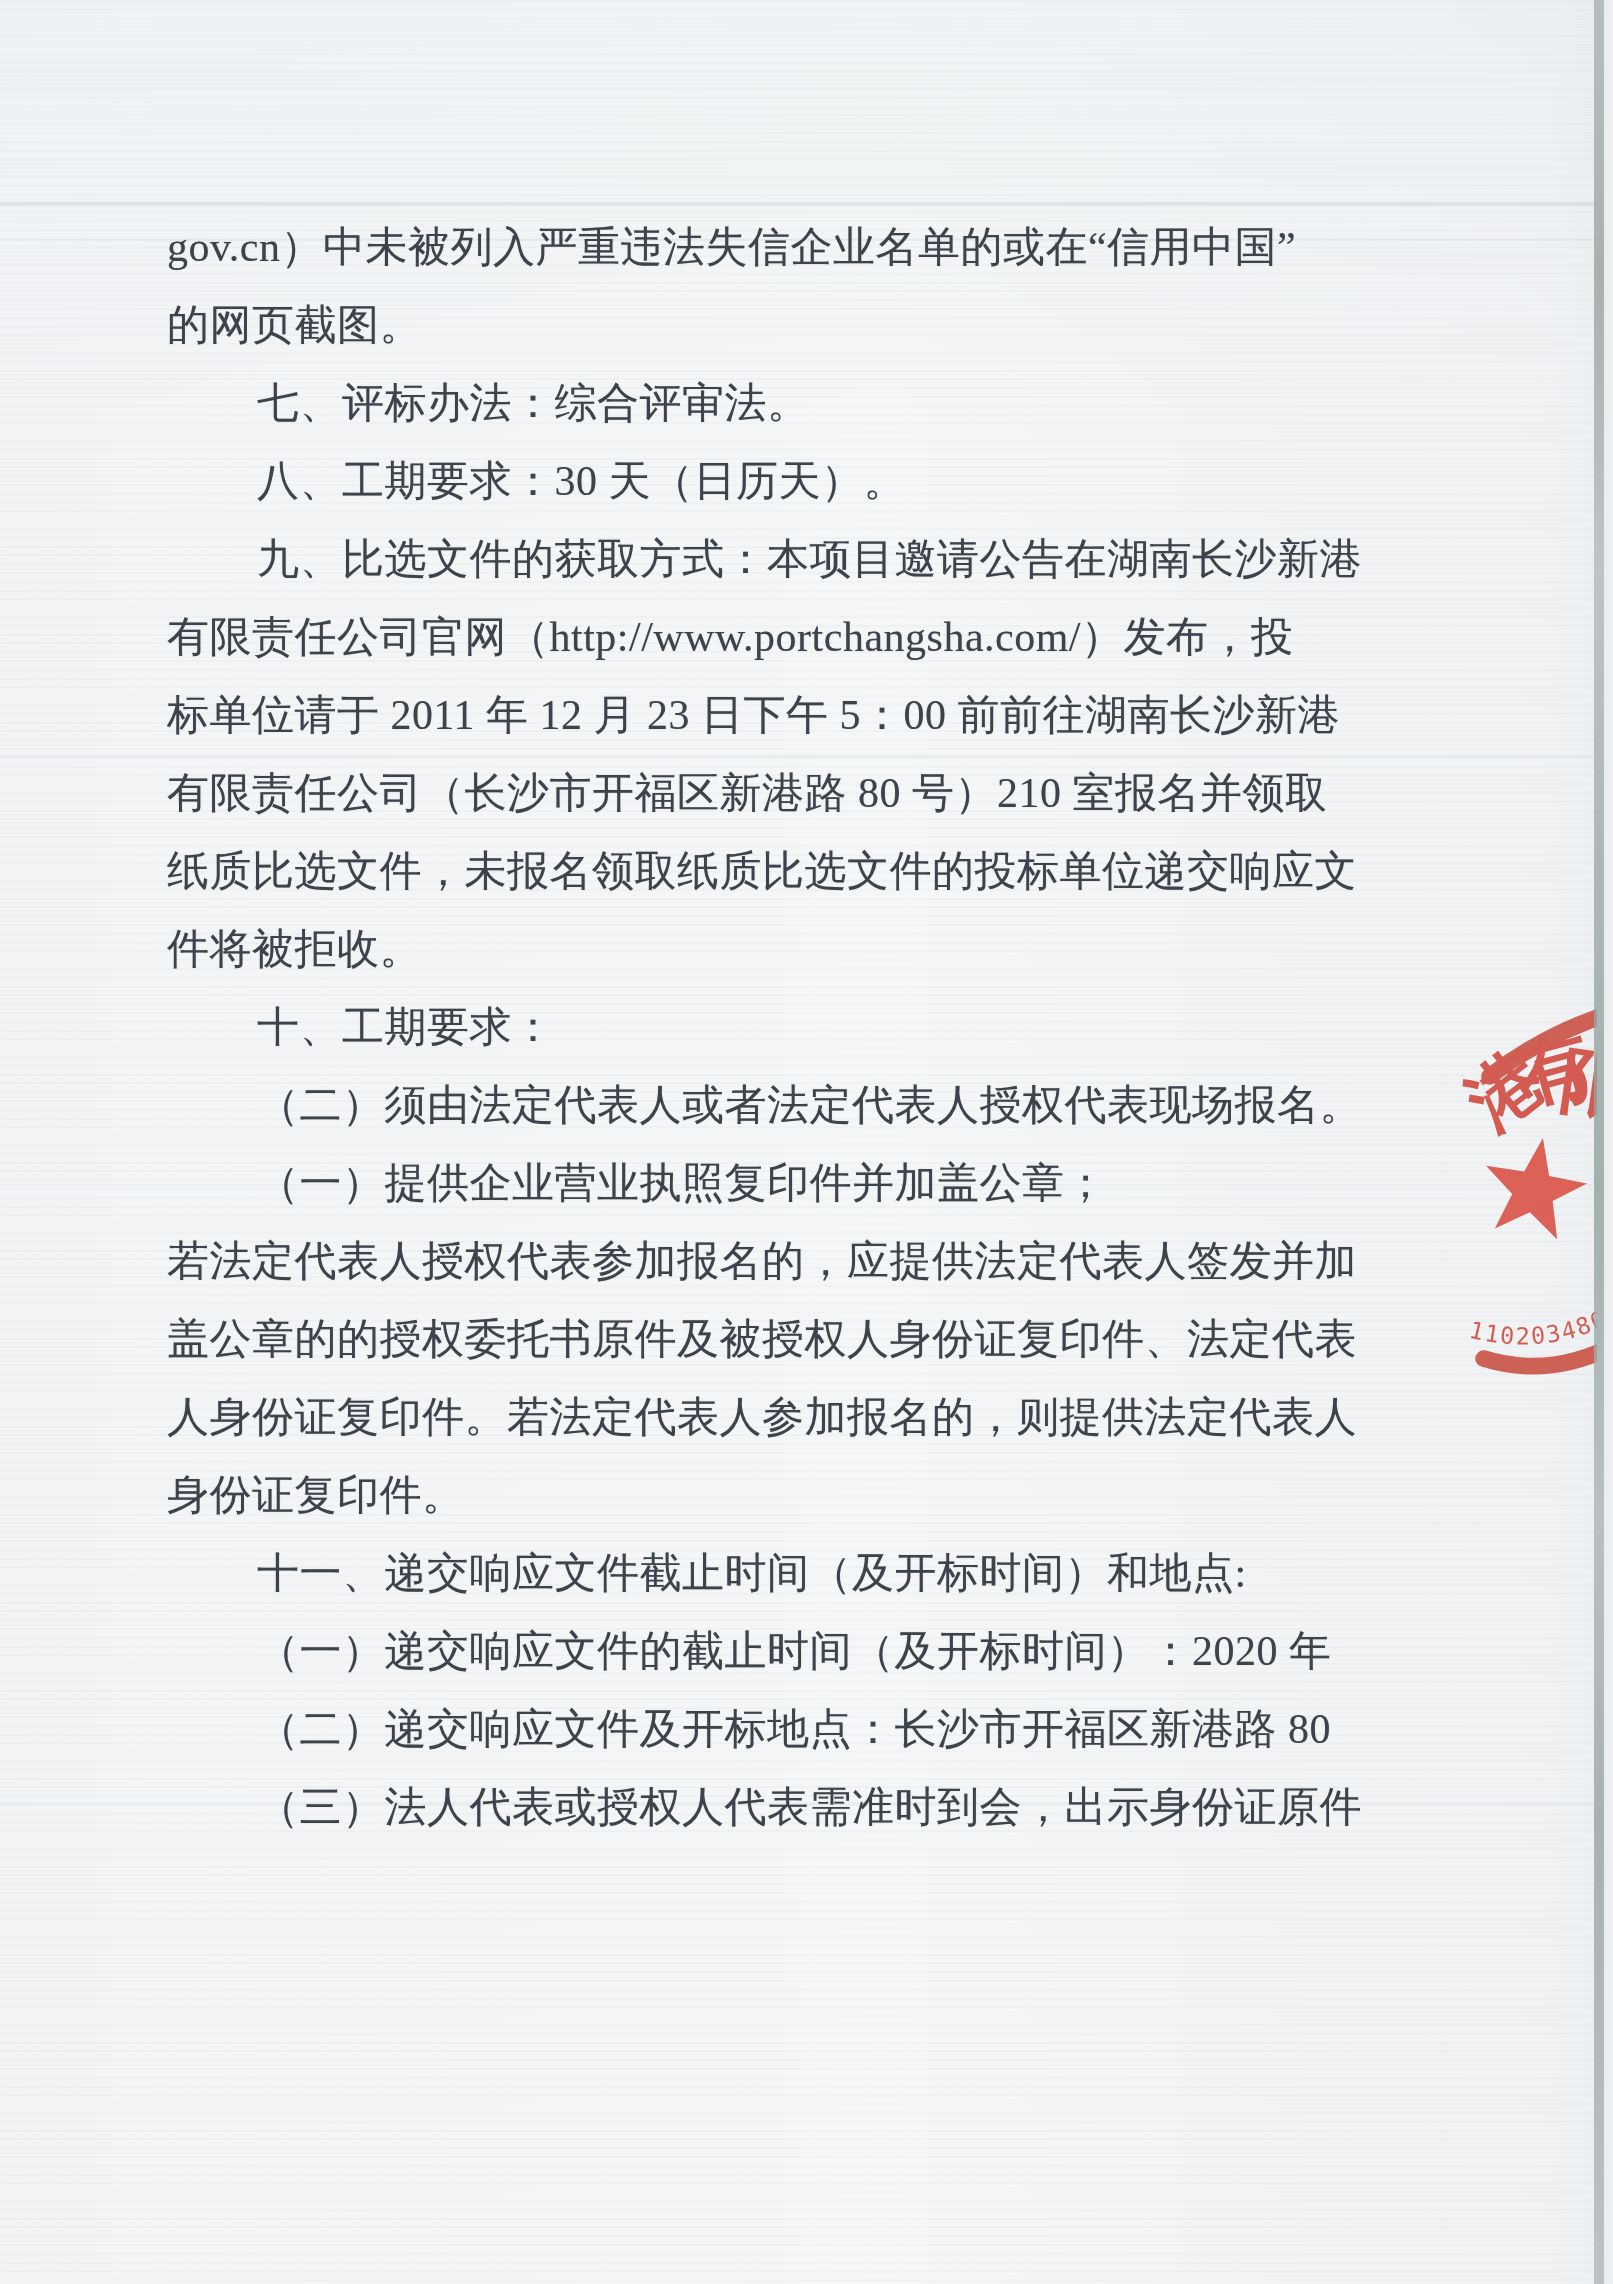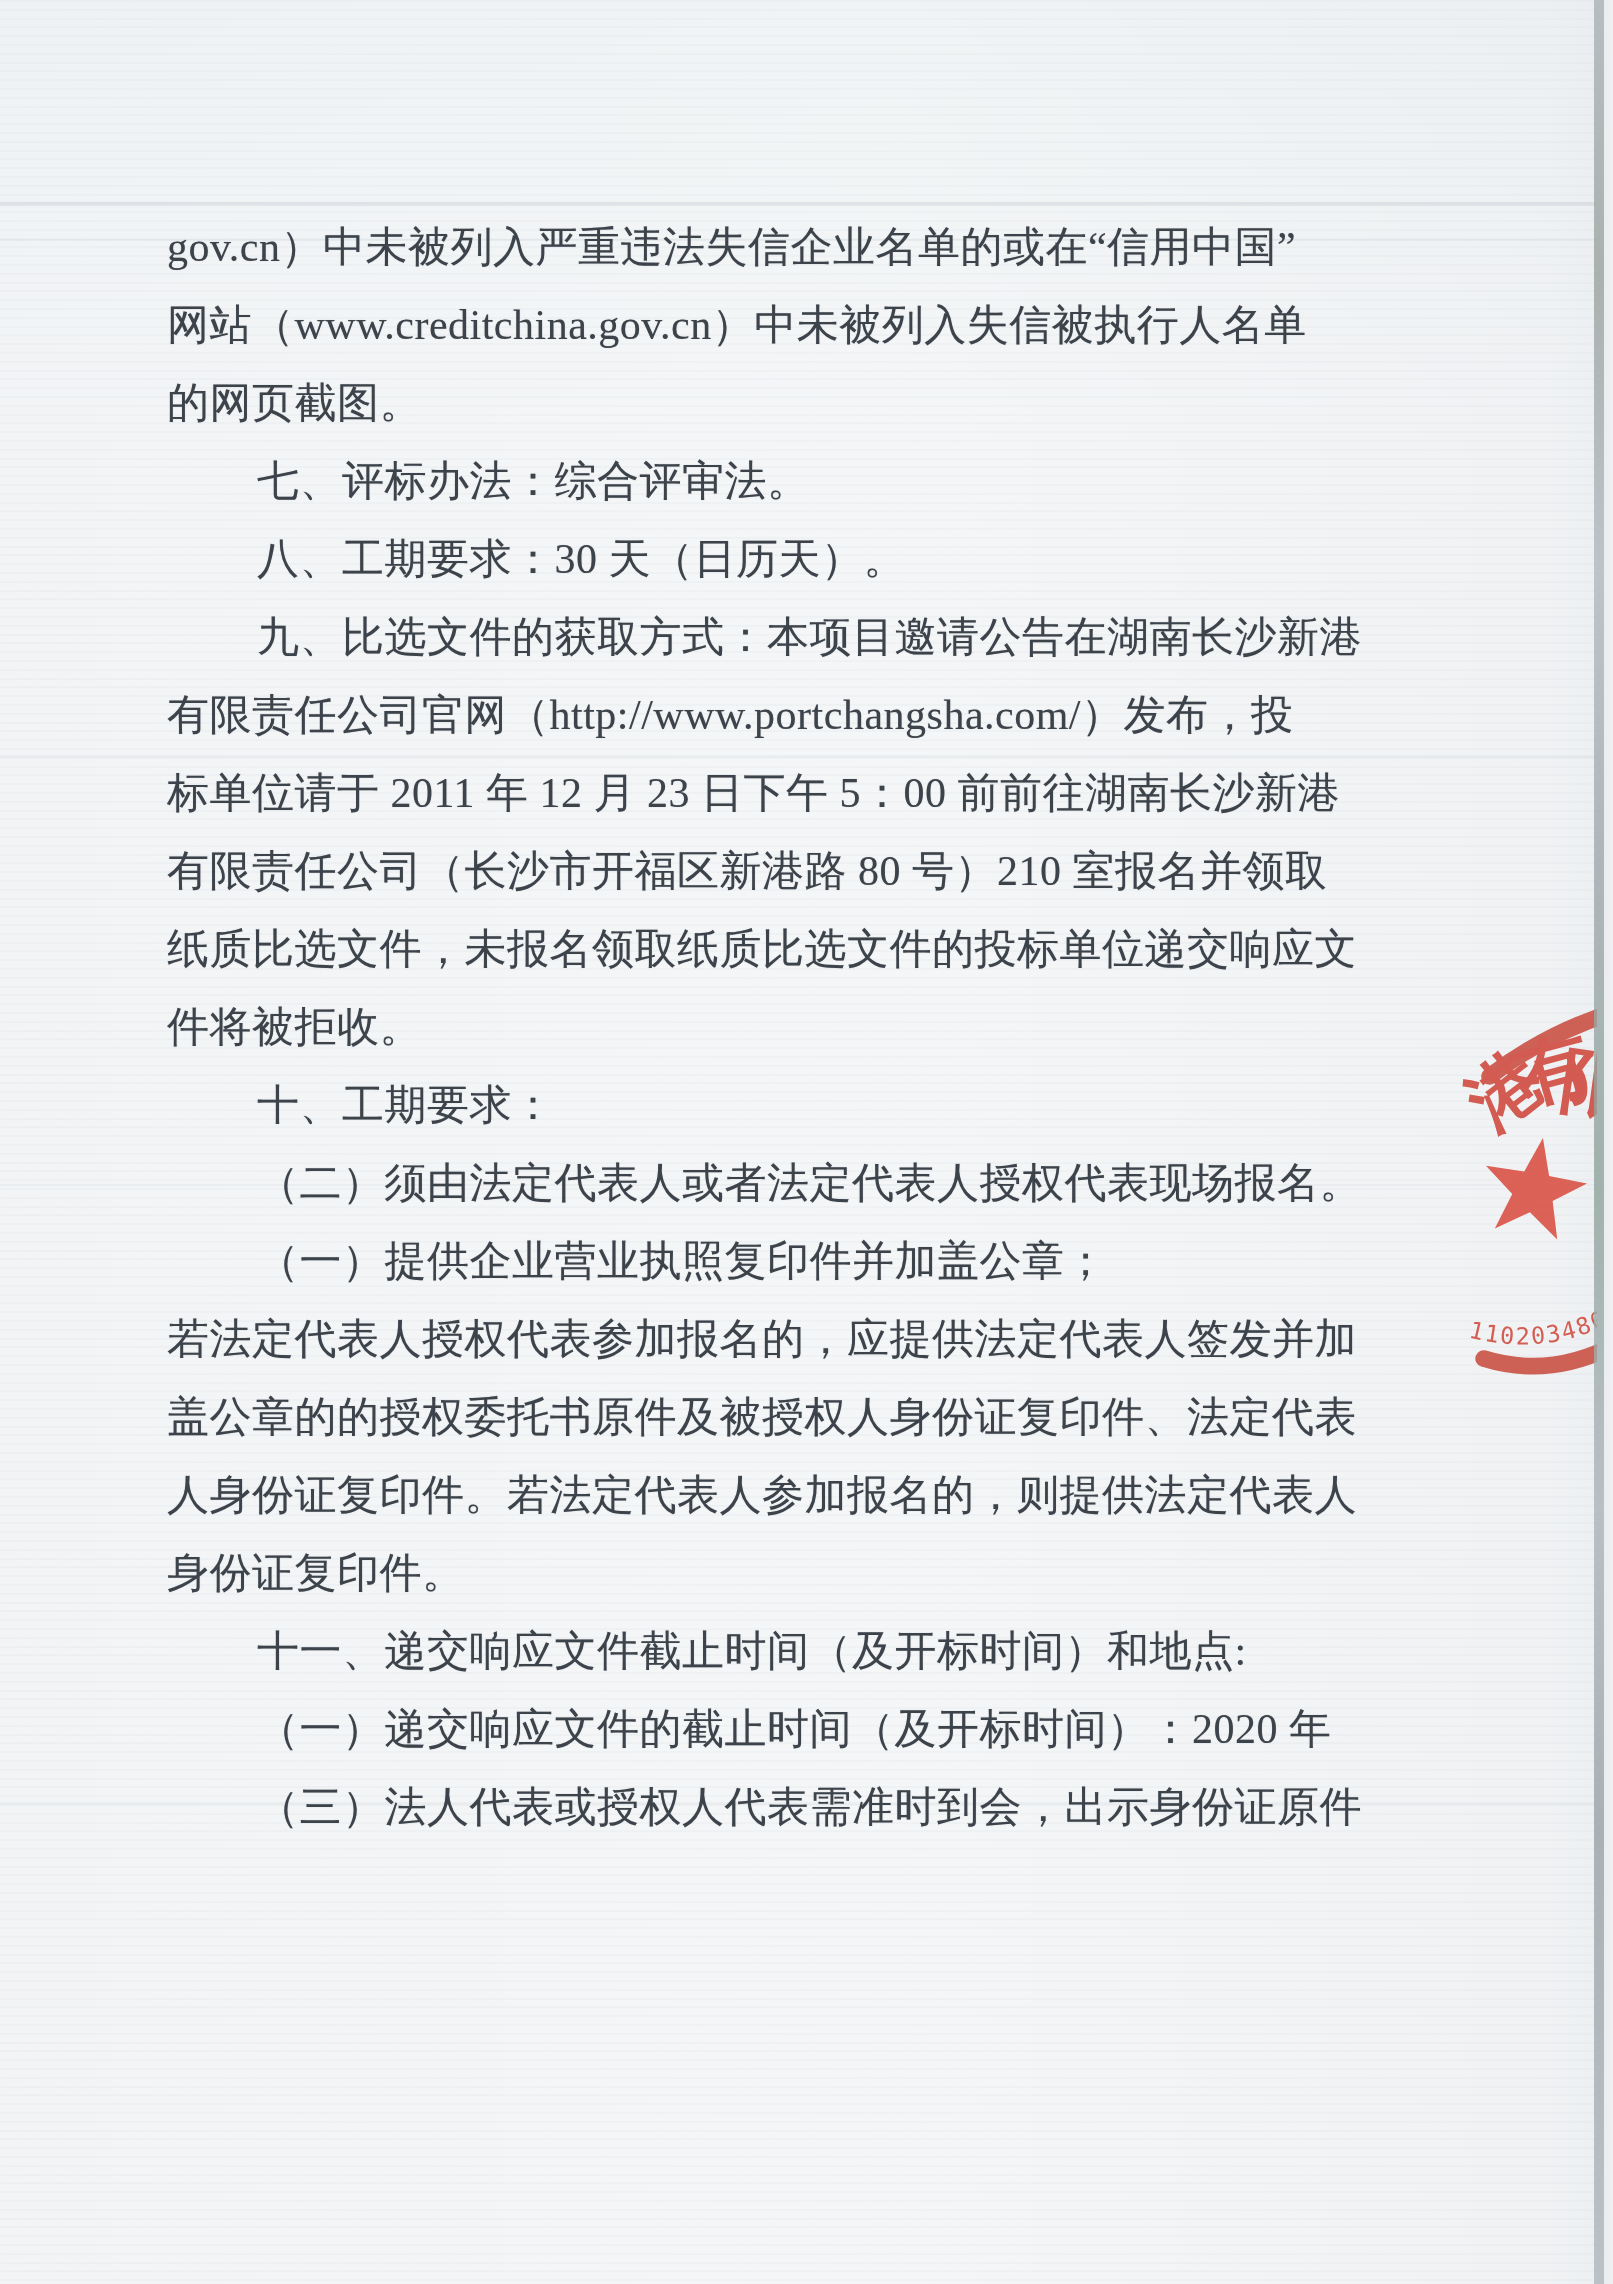--- a/index.html
+++ b/index.html
@@ -57,39 +57,39 @@
 
   <div class="scan-texture"></div>
   <div class="streak s1"></div>
   <div class="streak s2"></div>
   <div class="streak s3"></div>
   <div class="streak s4"></div>
   <div class="streak s5"></div>
 
   <div class="text-block">
       <div class="line"><span>gov.cn）中未被列入严重违法失信企业名单的或在“信用中国”</span></div>
-      <div class="line"><span>网站（www.creditchina.gov.cn）中未被列入失信被执行人名单</span></div>
       <div class="line"><span>的网页截图。</span></div>
       <div class="line indent"><span>七、评标办法：综合评审法。</span></div>
       <div class="line indent"><span>八、工期要求：30 天（日历天）。</span></div>
       <div class="line indent"><span>九、比选文件的获取方式：本项目邀请公告在湖南长沙新港</span></div>
       <div class="line"><span>有限责任公司官网（http://www.portchangsha.com/）发布，投</span></div>
       <div class="line"><span>标单位请于 2011 年 12 月 </span><span class="underlined">23</span><span> 日下午 5：00 前前往湖南长沙新港</span></div>
       <div class="line"><span>有限责任公司（长沙市开福区新港路 80 号）210 室报名并领取</span></div>
       <div class="line"><span>纸质比选文件，未报名领取纸质比选文件的投标单位递交响应文</span></div>
       <div class="line"><span>件将被拒收。</span></div>
       <div class="line indent"><span>十、工期要求：</span></div>
       <div class="line indent"><span>（二）须由法定代表人或者法定代表人授权代表现场报名。</span></div>
       <div class="line indent"><span>（一）提供企业营业执照复印件并加盖公章；</span></div>
       <div class="line"><span>若法定代表人授权代表参加报名的，应提供法定代表人签发并加</span></div>
       <div class="line"><span>盖公章的的授权委托书原件及被授权人身份证复印件、法定代表</span></div>
       <div class="line"><span>人身份证复印件。若法定代表人参加报名的，则提供法定代表人</span></div>
       <div class="line"><span>身份证复印件。</span></div>
       <div class="line indent"><span>十一、递交响应文件截止时间（及开标时间）和地点:</span></div>
       <div class="line indent"><span>（一）递交响应文件的截止时间（及开标时间）：2020 年</span></div>
+      <div class="line indent"><span>（二）递交响应文件及开标地点：长沙市开福区新港路 80</span></div>
       <div class="line indent"><span>（三）法人代表或授权人代表需准时到会，出示身份证原件</span></div>
     </div>
 
   <svg class="stamp-svg" width="1613" height="2285" viewBox="0 0 1646 2331">
     <g opacity="0.86">
 
       <path d="M 1520 1098 Q 1580 1052 1654 1030" fill="none" stroke="#c94a3c" stroke-width="17" stroke-linecap="round"></path>
 
       <text transform="translate(1537,1112) rotate(-38)" text-anchor="middle" dominant-baseline="central" font-size="74" font-weight="bold" fill="#cf4337" font-family="'Liberation Serif',serif">港</text>
       <text transform="translate(1586,1091) rotate(-15)" text-anchor="middle" dominant-baseline="central" font-size="74" font-weight="bold" fill="#cf4337" font-family="'Liberation Serif',serif">有</text>

